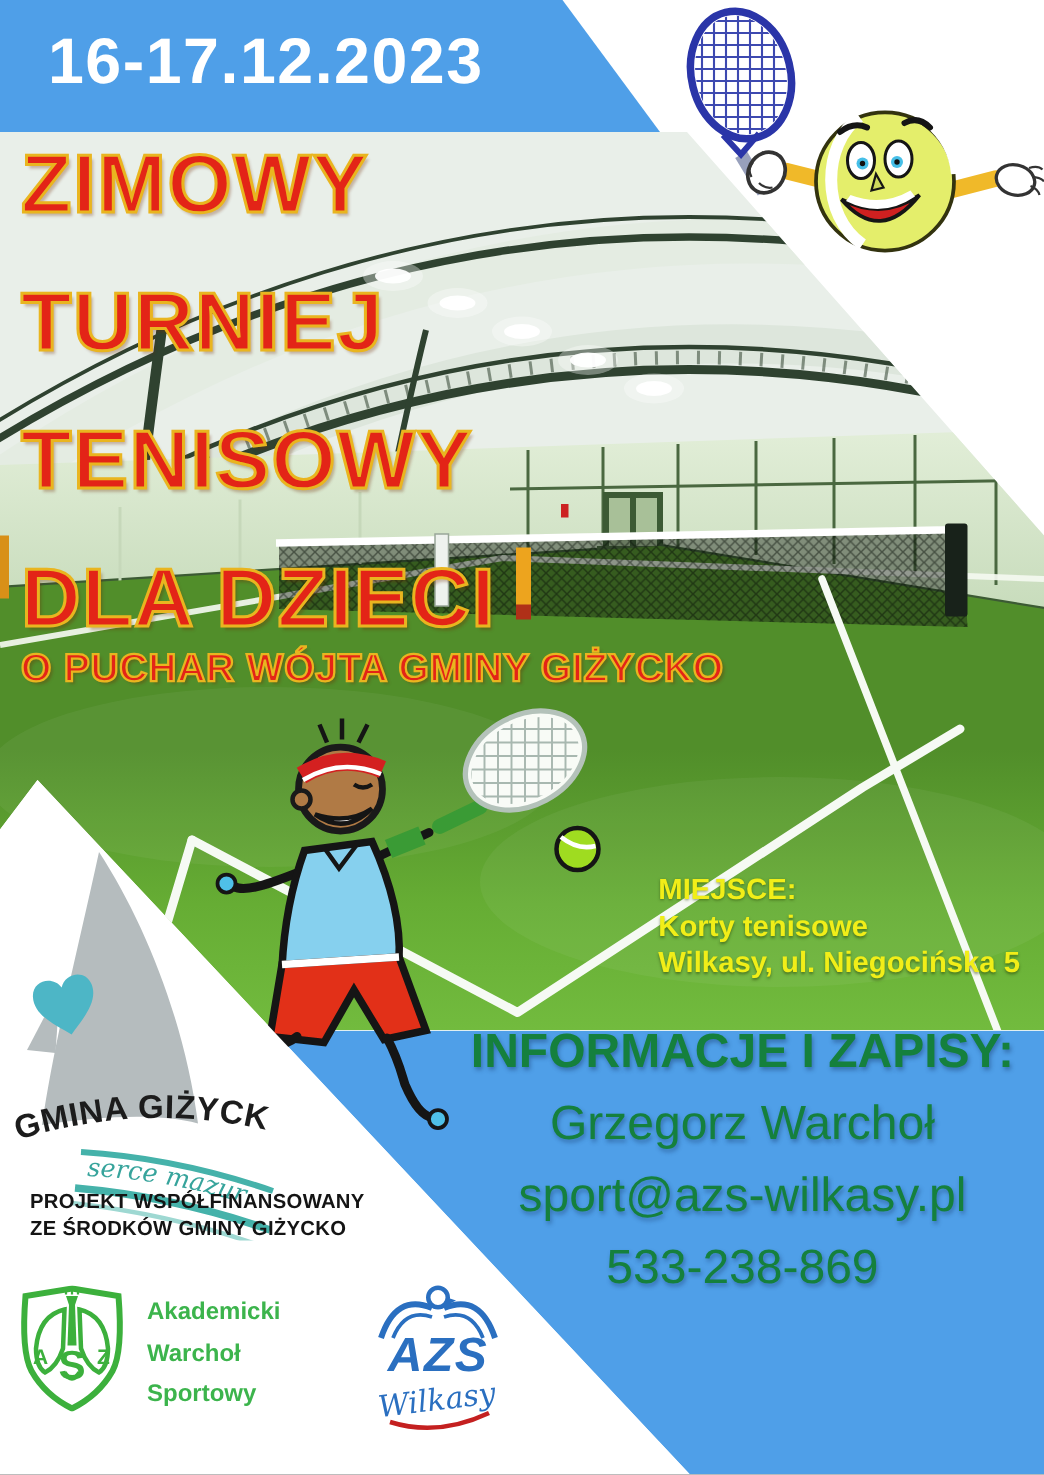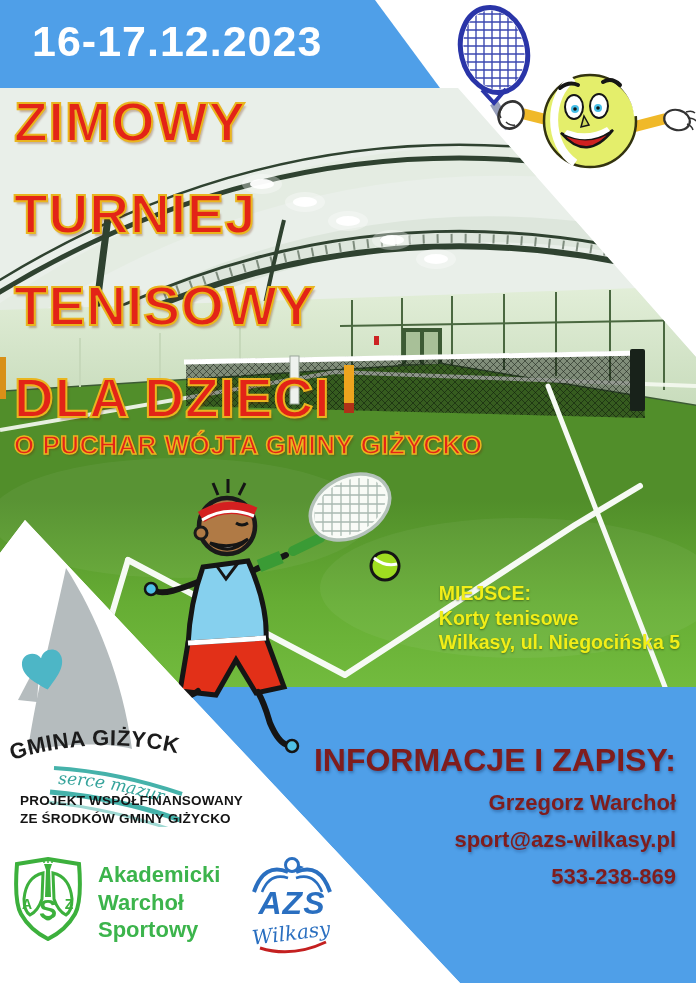--- a/index.html
+++ b/index.html
@@ -45,33 +45,33 @@
     -webkit-text-stroke:1.5px #e9b51f;text-shadow:2px 2px 2px rgba(110,40,0,0.30);white-space:nowrap;
   }
   
   .venue{
     right:16px;top:581px;text-align:left;color:#f1ee18;
     font-size:19.5px;font-weight:700;line-height:24.5px;
     text-shadow:0 1px 2px rgba(40,60,0,0.55);
   }
   
   .contact{
-    right:20px;top:742px;text-align:right;color:#7f1d1d;
+    right:20px;top:682px;text-align:center;color:#15803d;
     text-shadow:1px 2px 3px rgba(25,60,110,0.45);
   }
   .contact .c-head{font-size:32px;font-weight:800;margin-bottom:11px;}
-  .contact .c-line{font-size:22px;font-weight:700;margin-bottom:11px;}
+  .contact .c-line{font-size:32px;font-weight:400;margin-bottom:11px;}
   
   .funding{
     left:20px;top:792px;color:#141414;font-size:13.5px;font-weight:800;
     line-height:17.5px;letter-spacing:.2px;
   }
   
   .azs-name{
-    left:98px;top:861px;color:#3cb44c;font-size:22px;font-weight:600;line-height:27.5px;
+    left:98px;top:861px;color:#3cb44c;font-size:16px;font-weight:600;line-height:27.5px;
   }
   svg{display:block;}
 </style>
 </head>
 <body>
 
 <div class="poster">
 
   <svg class="abs photo" width="696" height="599" viewBox="0 0 696 599">
     <defs>

